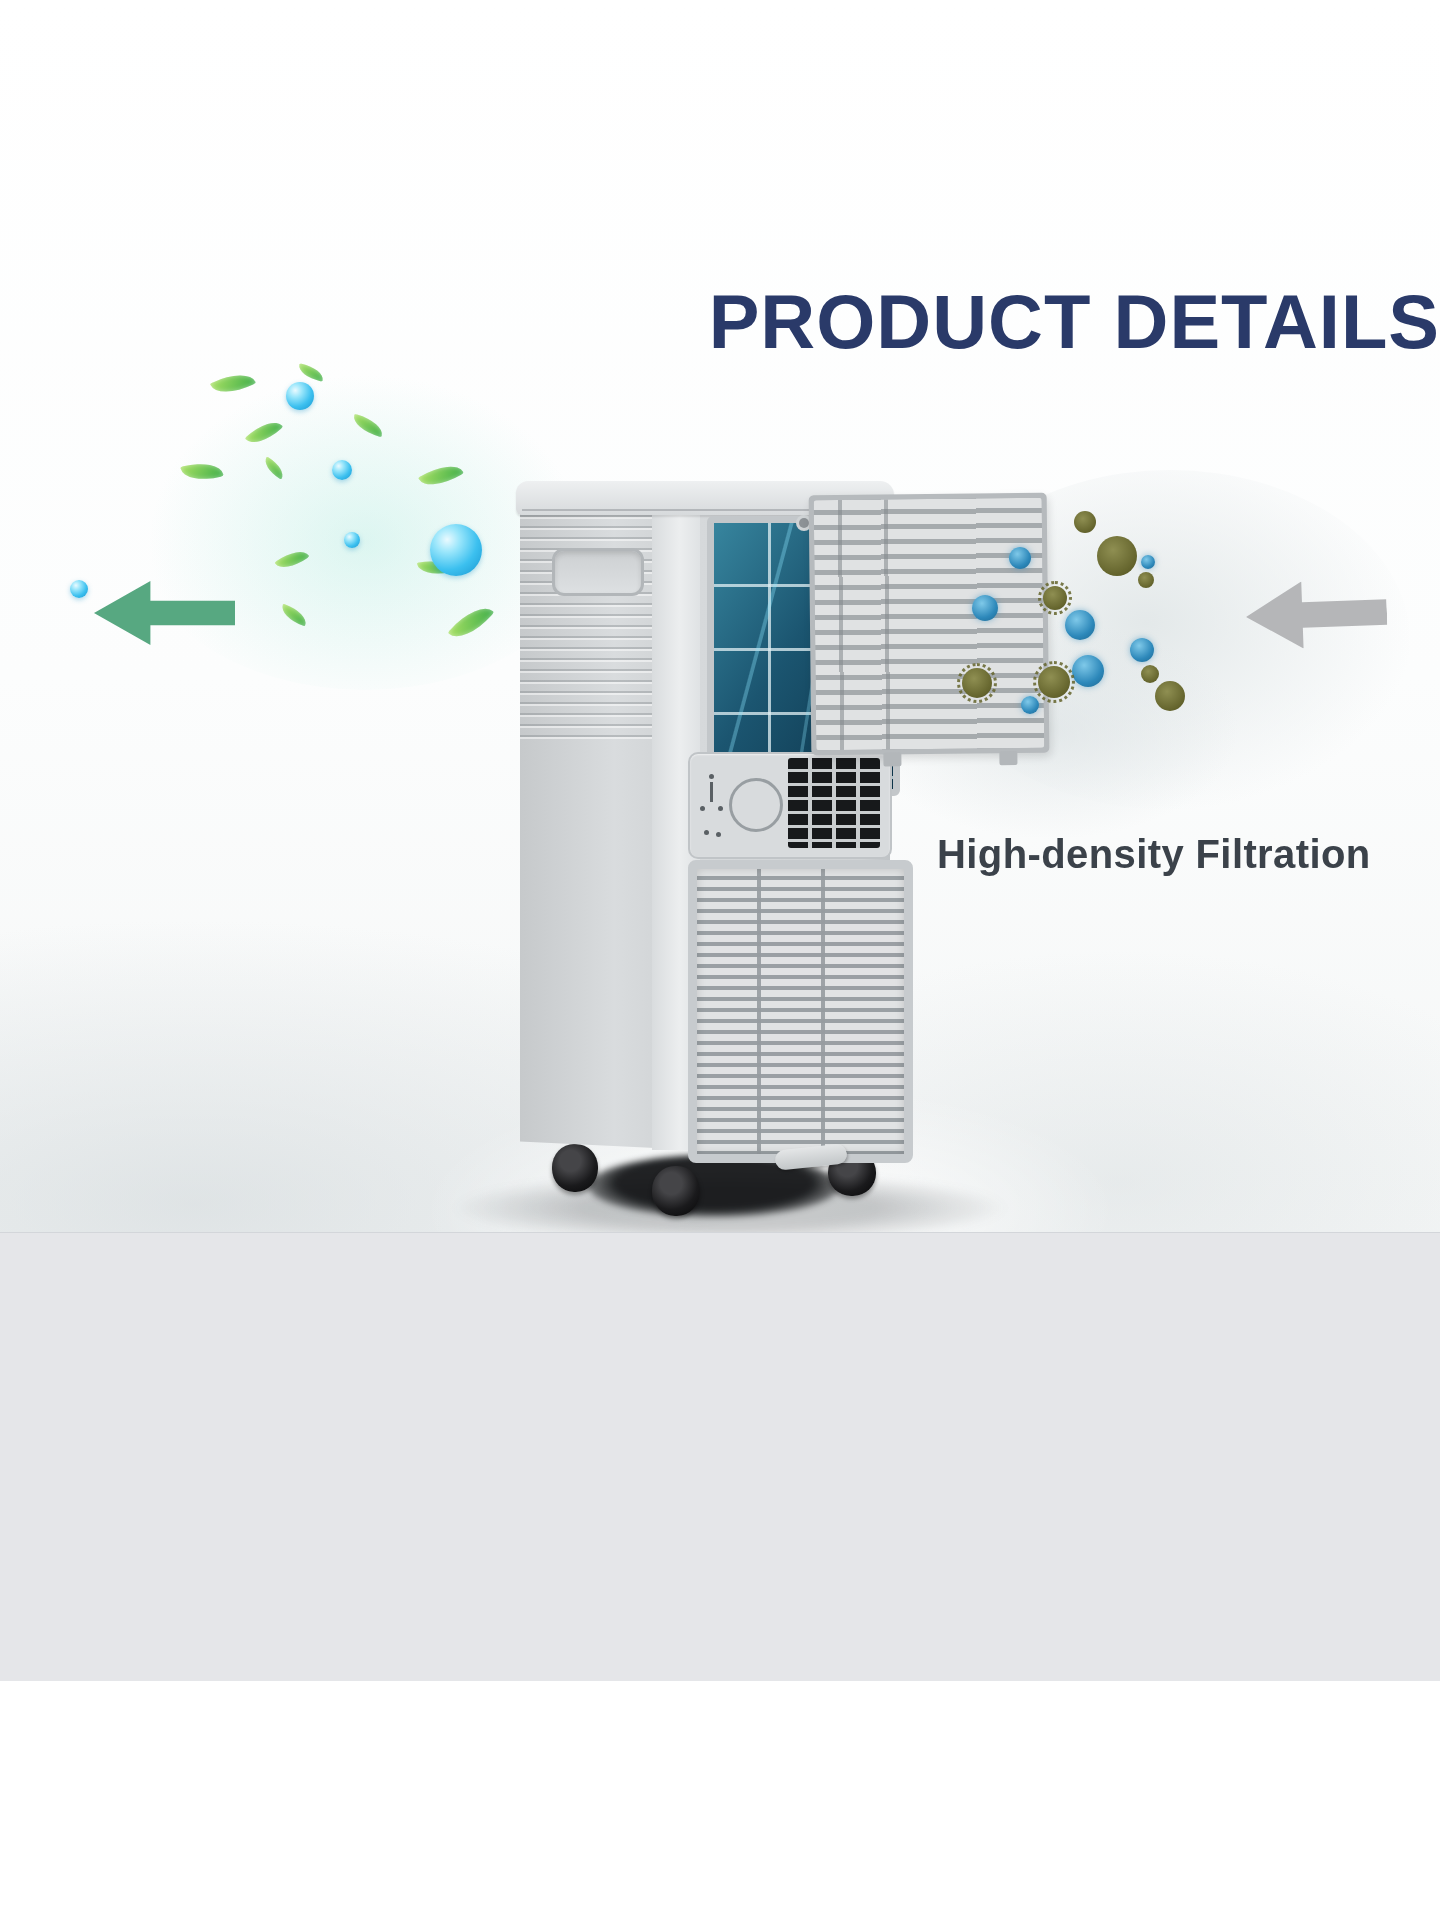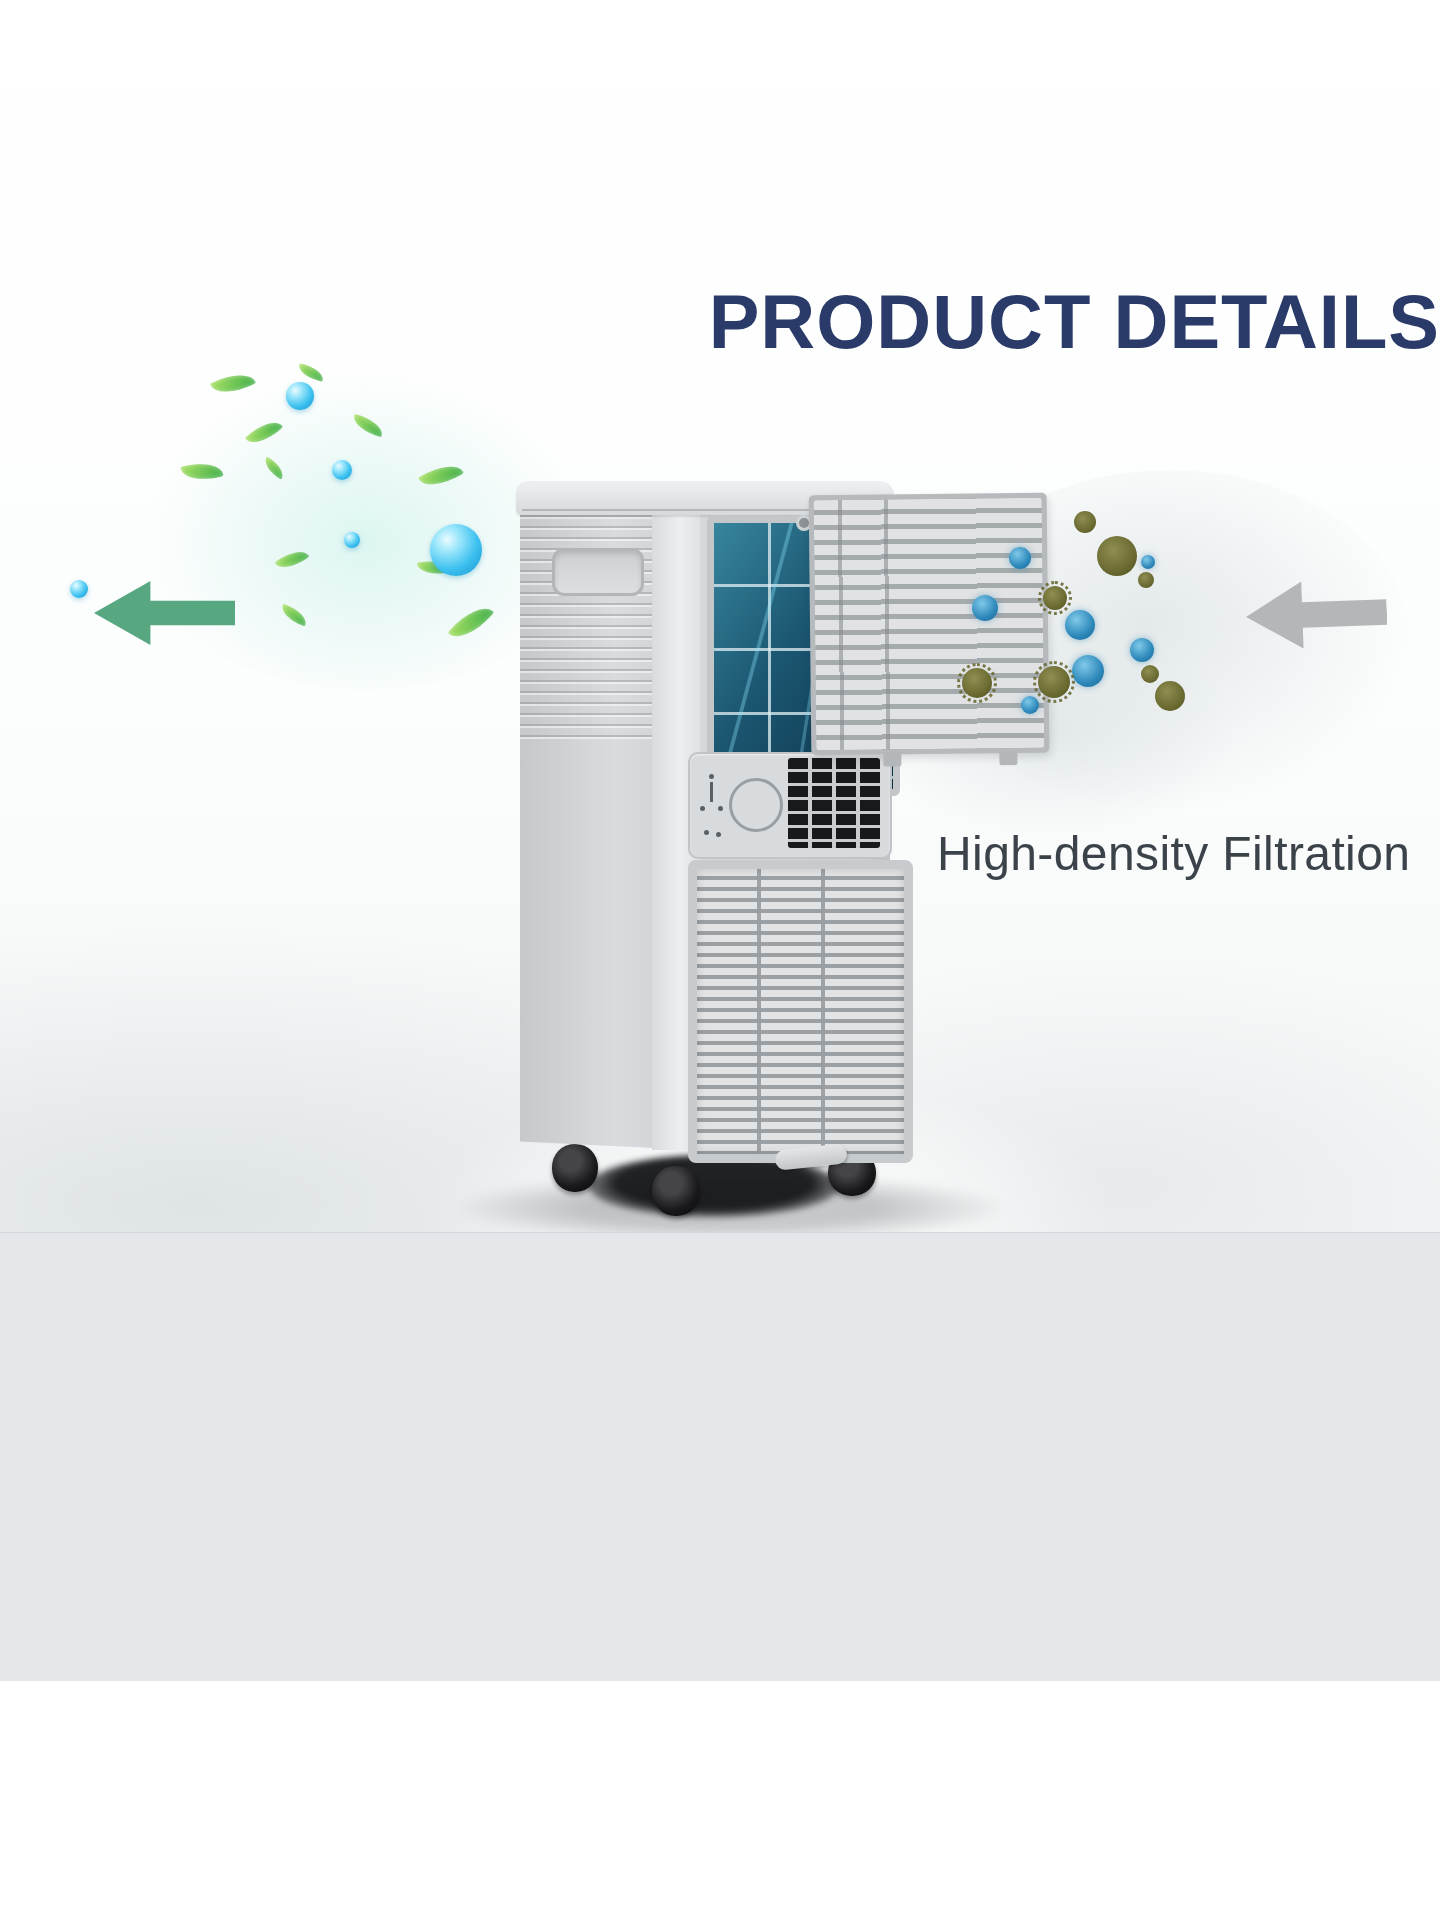--- a/index.html
+++ b/index.html
@@ -100,22 +100,22 @@
 
   
   .filter-panel{position:absolute;left:810px;top:494px;width:238px;height:260px;border-radius:5px;
         background:#b6babd;transform:rotate(-0.6deg);box-shadow:2px 4px 8px rgba(0,0,0,.12);}
   .filter-panel .slats{position:absolute;inset:5px;border-radius:3px;
         background:linear-gradient(90deg, transparent 0 24px, rgba(130,136,140,.55) 24px 28px, transparent 28px 70px, rgba(130,136,140,.55) 70px 74px, transparent 74px),
                    repeating-linear-gradient(180deg,#e0e2e3 0 10px,#a5aaad 10px 15px);}
   .filter-panel .foot{position:absolute;bottom:-12px;width:18px;height:14px;background:#b3b7ba;border-radius:2px;}
   .filter-panel .foot.f1{left:72px;} .filter-panel .foot.f2{left:188px;}
 
-  .hero-caption{position:absolute;left:937px;top:826px;font-size:48px;line-height:56px;
-        color:#3b424a;letter-spacing:.4px;font-weight:400;}
+  .hero-caption{position:absolute;left:937px;top:826px;font-size:40px;line-height:56px;
+        color:#3b424a;letter-spacing:.4px;font-weight:700;}
 
   
   .features{position:absolute;left:0;top:1232px;width:1440px;height:448px;background:#e5e6e9;
         border-top:1px solid #d3d6da;}
 </style>
 </head>
 <body>
 
 <div class="canvas">
 

